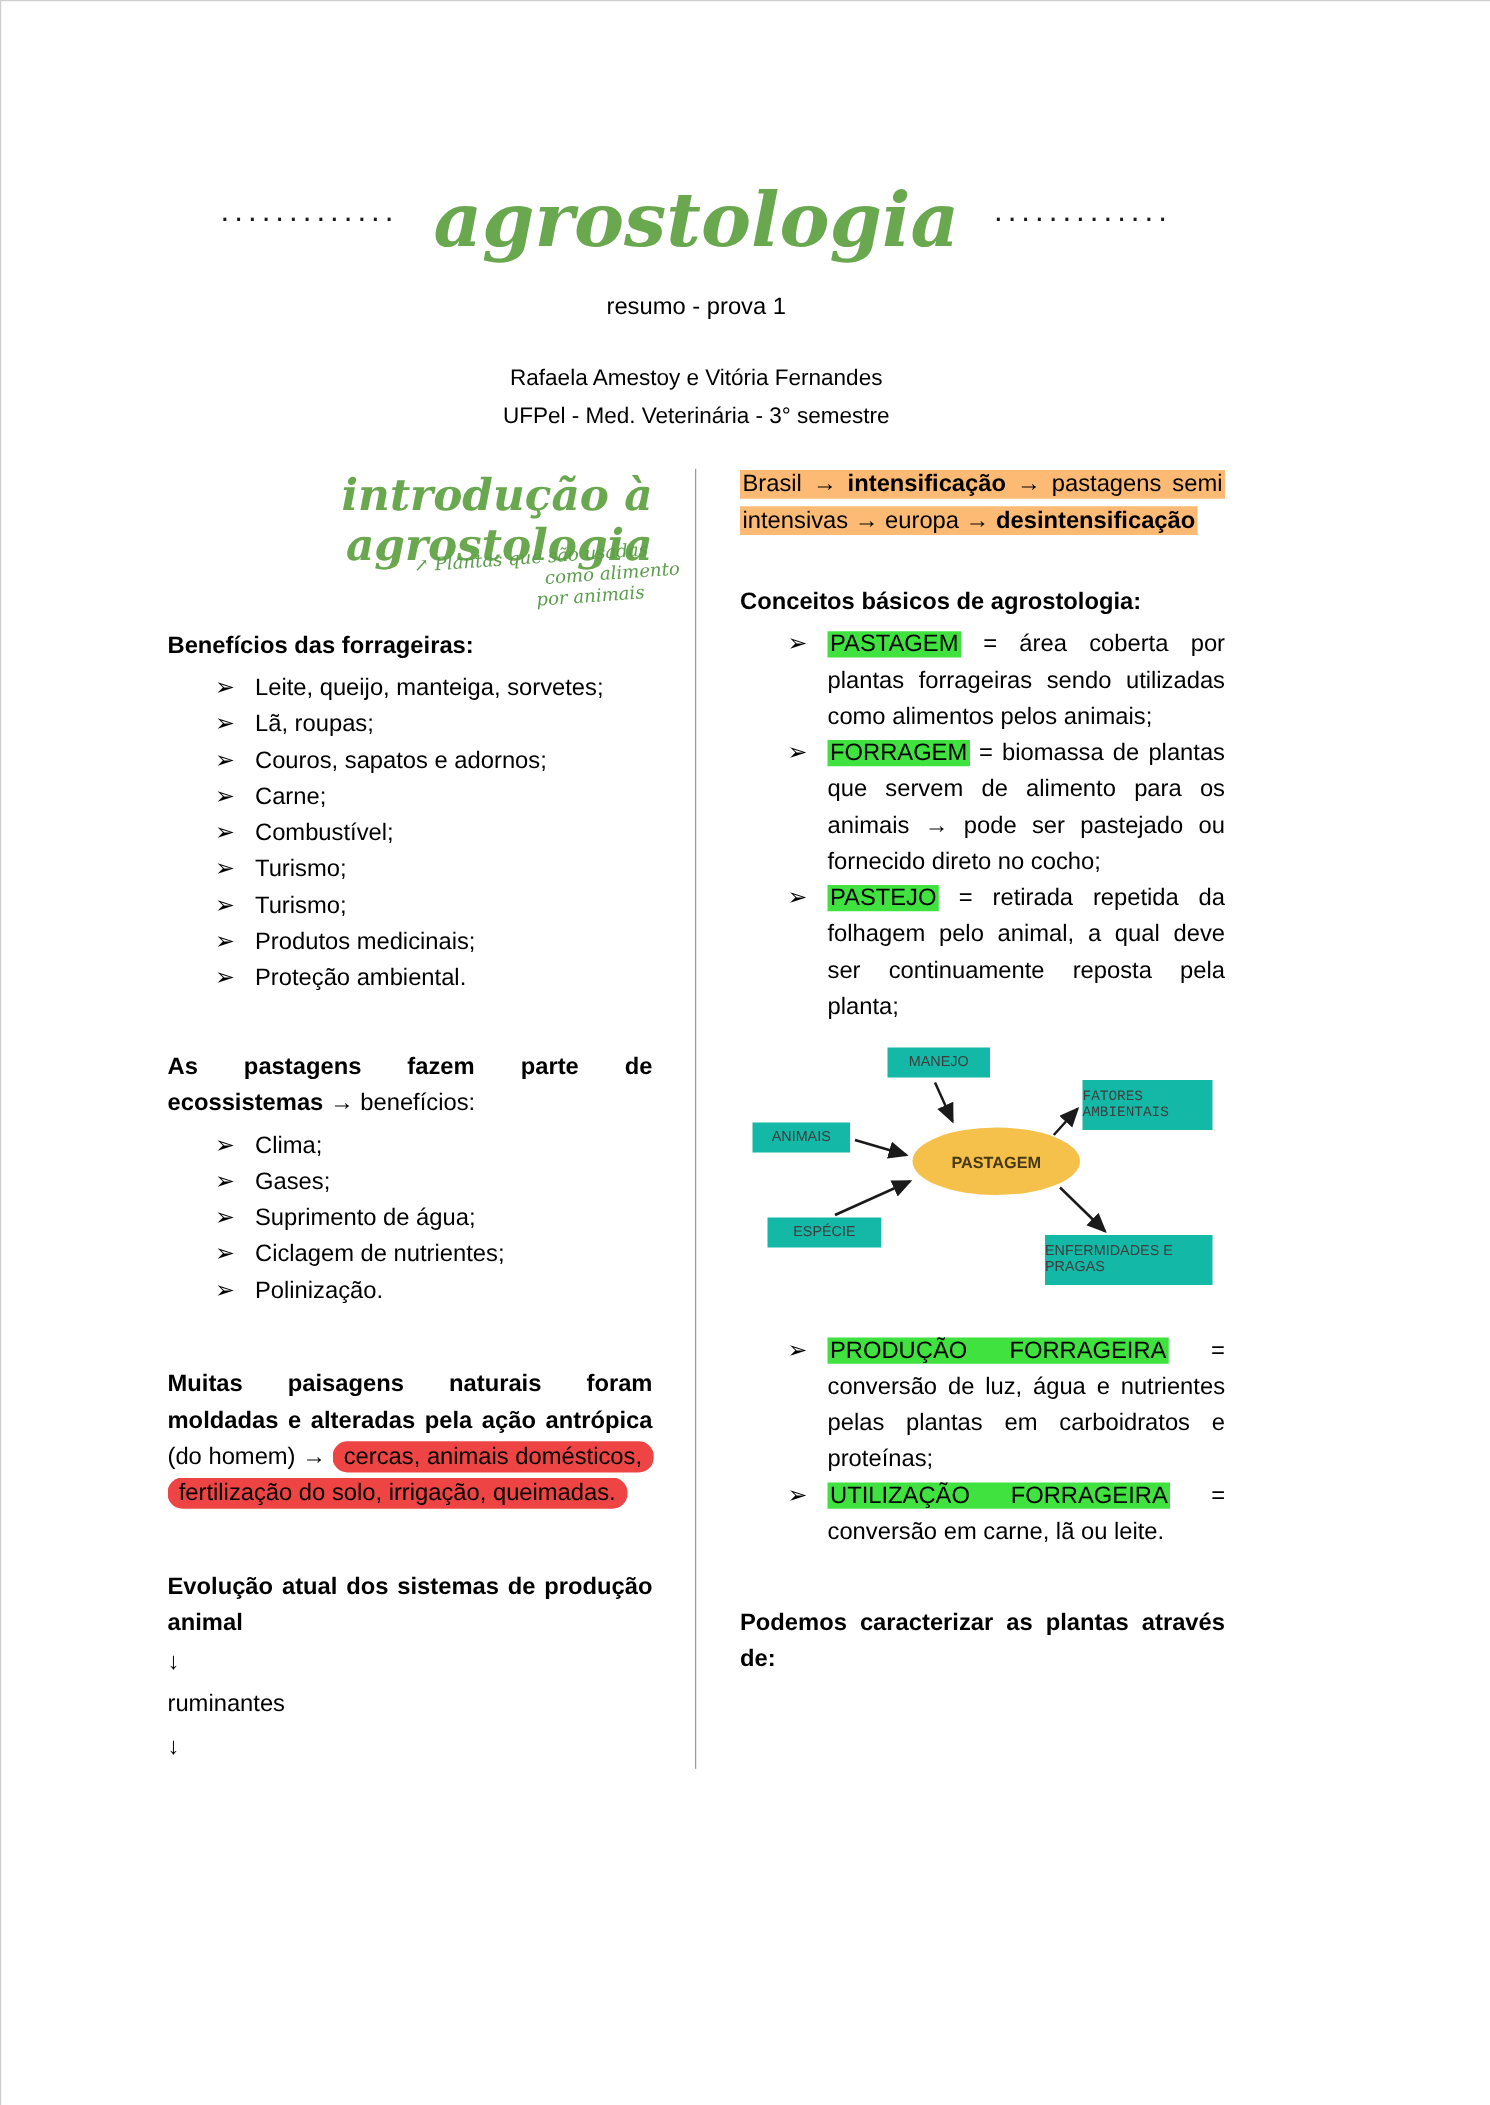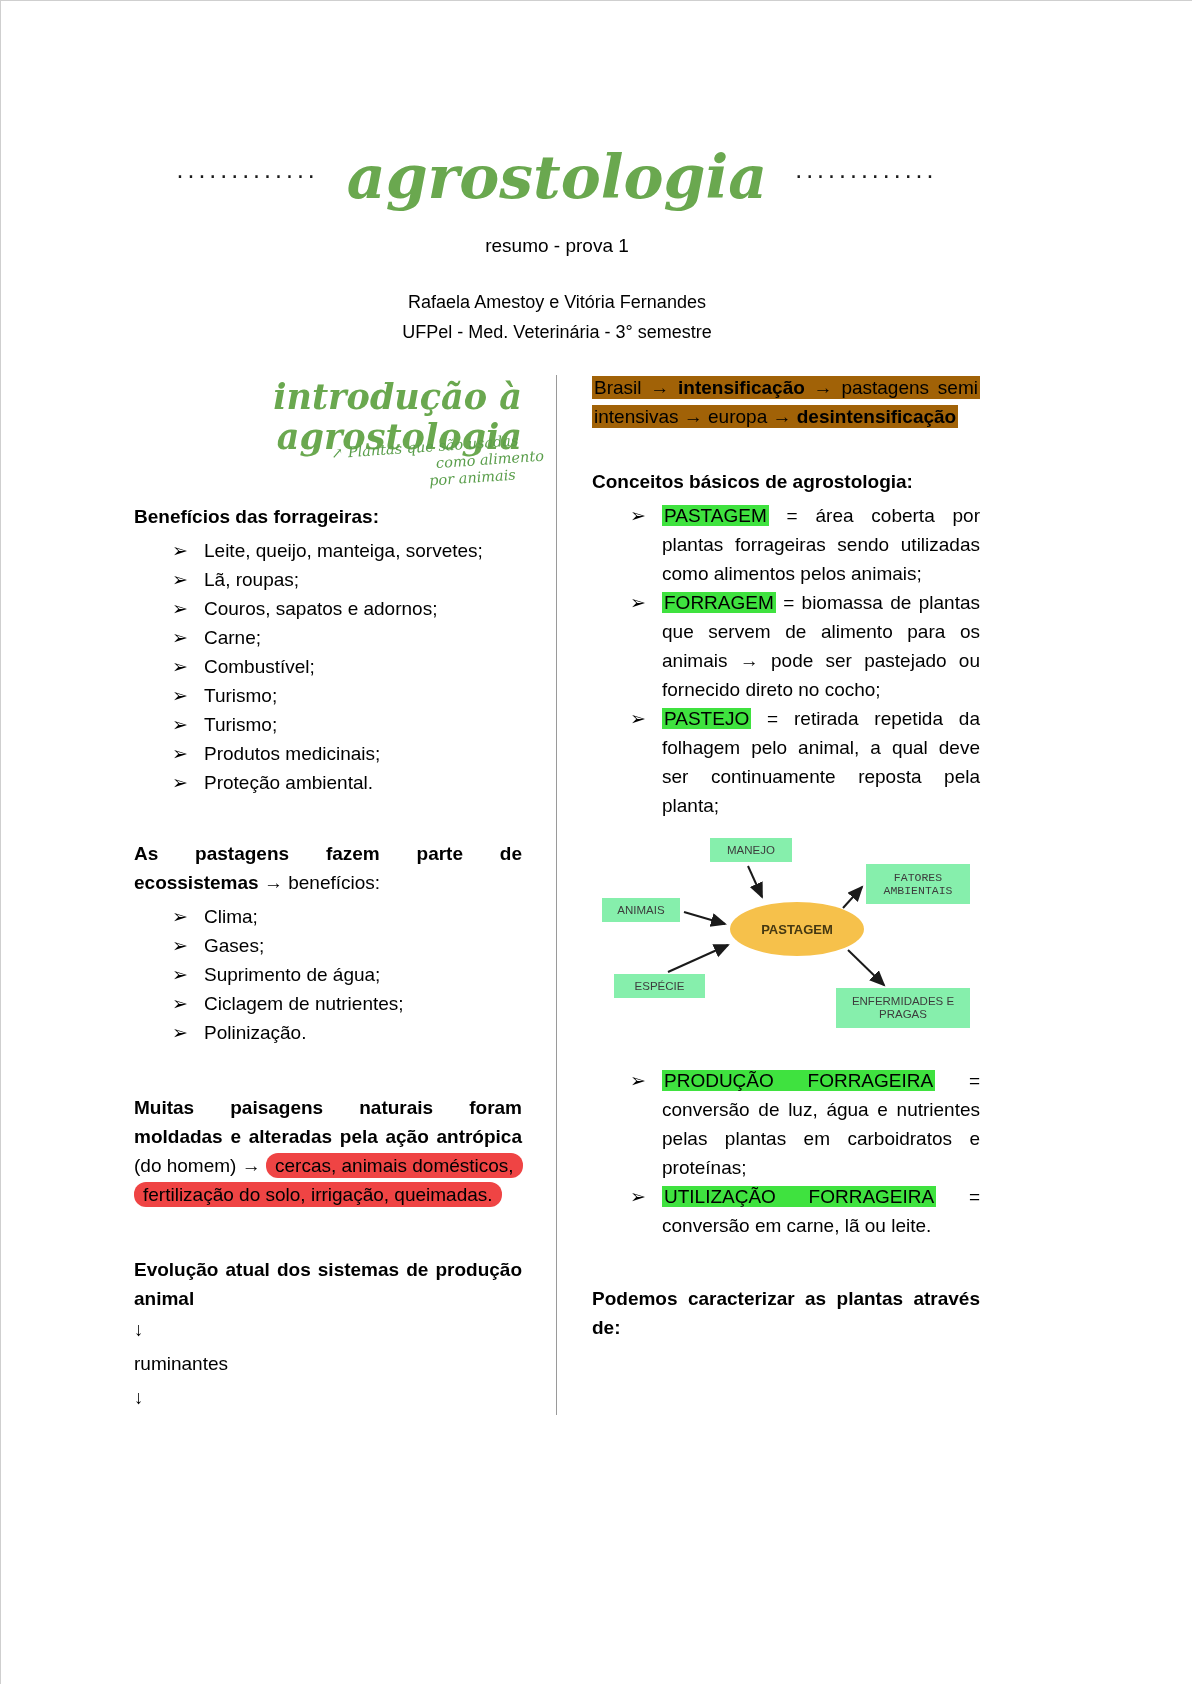--- a/index.html
+++ b/index.html
@@ -31,36 +31,36 @@
   .para{font-size:19px;line-height:29px;text-align:justify;margin:0;}
   .h-bold{font-weight:bold;}
   .nrm{font-weight:normal;}
 
   .alist{list-style:none;margin:5px 0 0 0;padding:0;}
   .alist li{display:flex;margin-left:38px;font-size:19px;line-height:29px;}
   .alist .mk{flex:none;width:32px;}
   .alist .txt{flex:1;text-align:justify;}
 
   .hl-green{background:#3fe23f;padding:0 2px;}
-  .hl-yellow{background:#a16207;padding:1px 2px;box-decoration-break:clone;-webkit-box-decoration-break:clone;}
+  .hl-yellow{background:#fdba74;padding:1px 2px;box-decoration-break:clone;-webkit-box-decoration-break:clone;}
   .hl-teal{background:#ef4444;border-radius:12px;padding:2px 9px;box-decoration-break:clone;-webkit-box-decoration-break:clone;}
 
   .mt-benefits{margin-top:44px;}
   .mt-eco{margin-top:42px;}
   .mt-antropica{margin-top:46px;}
   .mt-evolucao{margin-top:46px;}
   .step-line{font-size:19px;line-height:34px;}
 
   .mt-conceitos{margin-top:36px;}
   .mt-closing{margin-top:44px;}
 
   
   .diagram{position:relative;width:372px;height:192px;margin:18px 0 36px 6px;}
-  .dnode{position:absolute;background:#86efac;display:flex;align-items:center;justify-content:center;
-         text-align:center;line-height:13px;font-size:11.5px;color:#3d3d3d;}
+  .dnode{position:absolute;background:#14b8a6;display:flex;align-items:center;justify-content:center;
+         line-height:13px;font-size:11.5px;color:#3d3d3d;}
   .n-top{left:112px;top:0;width:82px;height:24px;}
   .n-right{left:268px;top:26px;width:104px;height:40px;font-family:Liberation Mono, monospace;}
   .n-left{left:4px;top:60px;width:78px;height:24px;}
   .n-bl{left:16px;top:136px;width:91px;height:24px;}
   .n-br{left:238px;top:150px;width:134px;height:40px;}
   .dcenter{position:absolute;left:132px;top:64px;width:134px;height:54px;background:#f6c14b;border-radius:50%;
            display:flex;align-items:center;justify-content:center;font-weight:bold;font-size:13px;color:#453812;}
   .arrows{position:absolute;left:0;top:0;}
 </style>
 </head>

